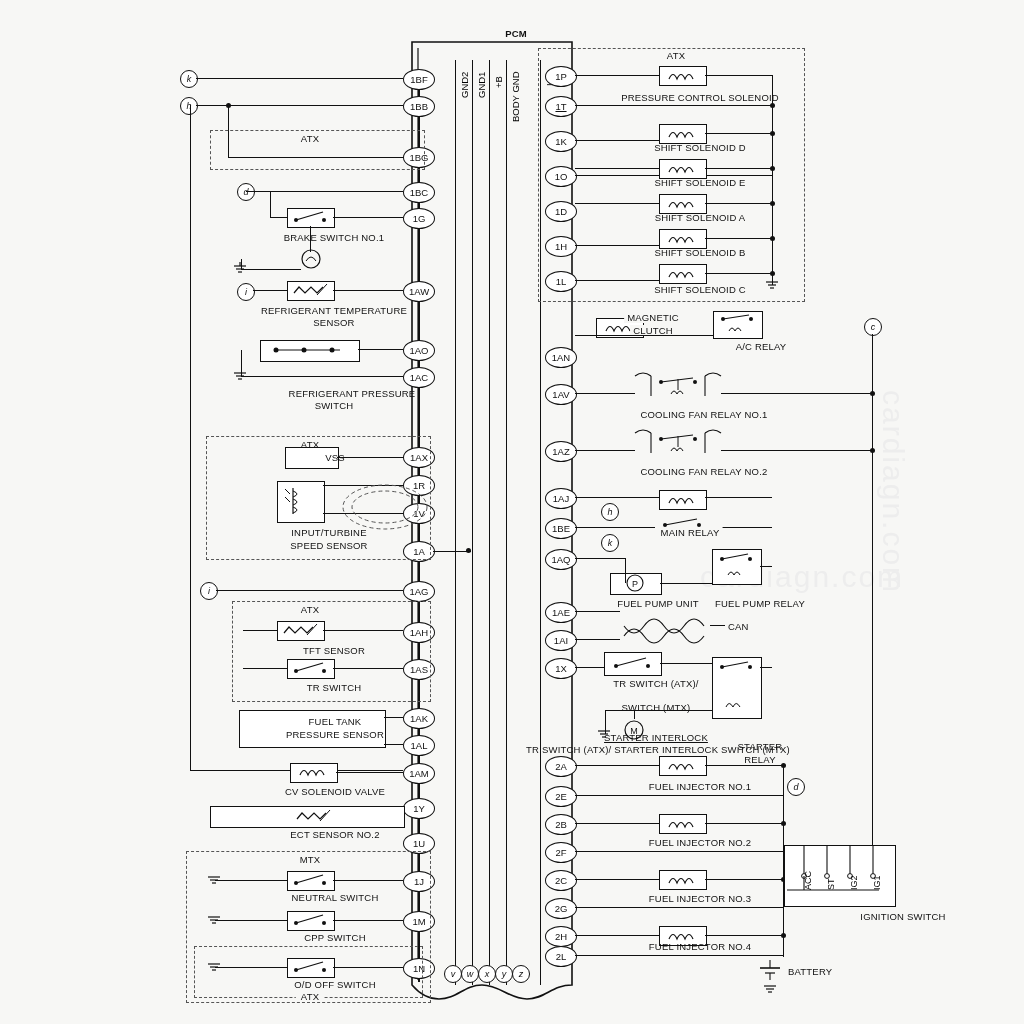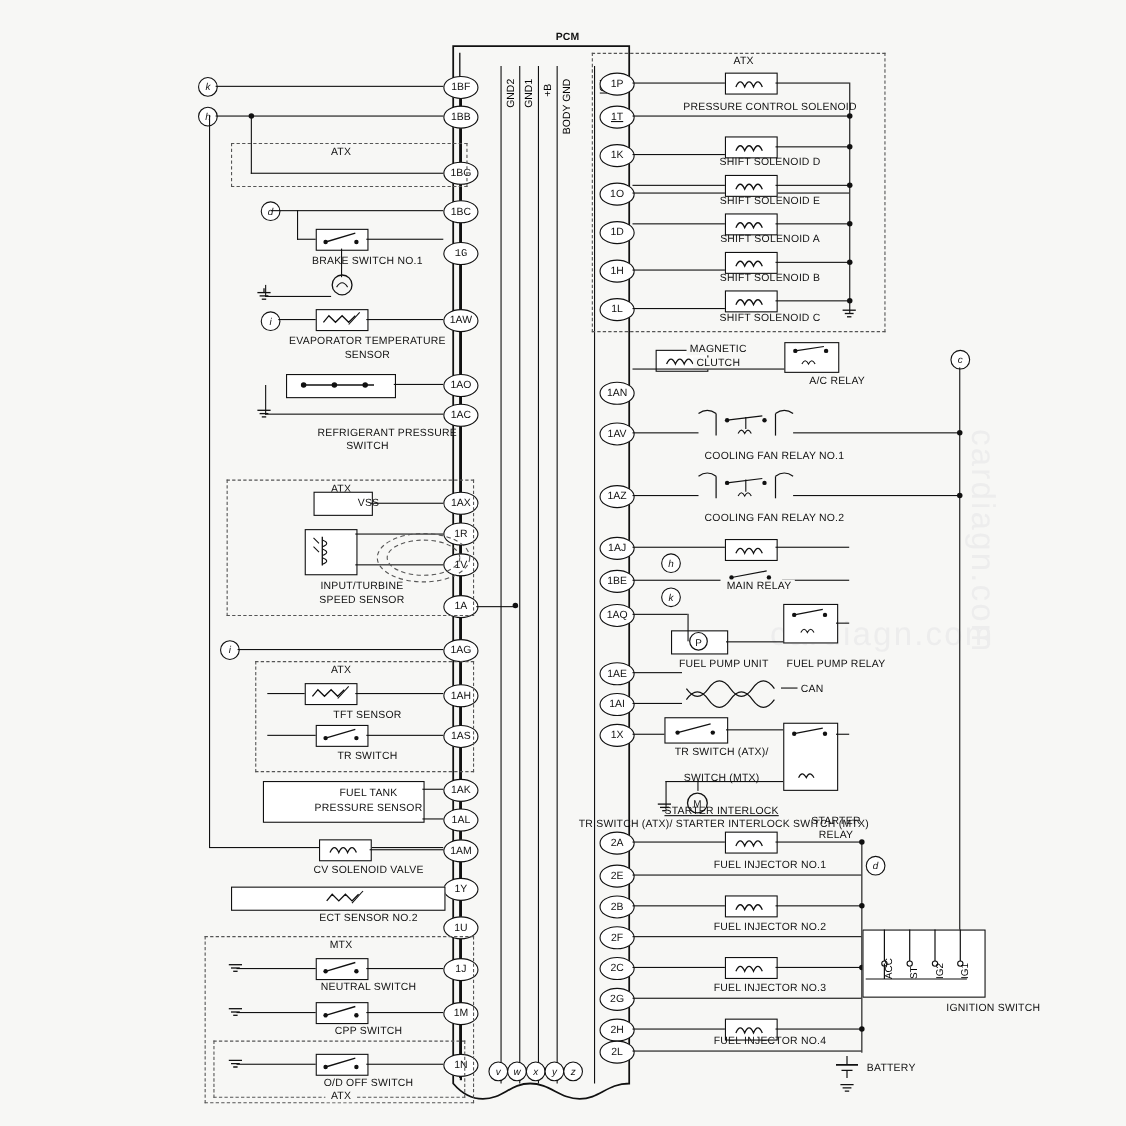--- a/index.html
+++ b/index.html
@@ -54,21 +54,21 @@
   <div class="circ" style="left:478px;top:965px;">x</div>
   <div class="circ" style="left:495px;top:965px;">y</div>
   <div class="circ" style="left:512px;top:965px;">z</div>
 
   <div class="wire wv" style="left:418px;top:70px;height:912px;width:2px;"></div>
 
   <div class="pin" style="left:403px;top:69px;">1BF</div>
   <div class="pin" style="left:403px;top:96px;">1BB</div>
   <div class="pin" style="left:403px;top:147px;">1BG</div>
   <div class="pin" style="left:403px;top:182px;">1BC</div>
-  <div class="pin" style="left:403px;top:220px;font-family:Liberation Mono, monospace;">1G</div>
+  <div class="pin" style="left:403px;top:208px;">1G</div>
   <div class="pin" style="left:403px;top:281px;">1AW</div>
   <div class="pin" style="left:403px;top:340px;">1AO</div>
   <div class="pin" style="left:403px;top:367px;">1AC</div>
   <div class="pin" style="left:403px;top:447px;">1AX</div>
   <div class="pin" style="left:403px;top:475px;">1R</div>
   <div class="pin" style="left:403px;top:503px;">1V</div>
   <div class="pin" style="left:403px;top:541px;">1A</div>
   <div class="pin" style="left:403px;top:581px;">1AG</div>
   <div class="pin" style="left:403px;top:622px;">1AH</div>
   <div class="pin" style="left:403px;top:659px;">1AS</div>
@@ -123,21 +123,21 @@
     <line x1="10" y1="2" x2="10" y2="-2" stroke="#111" stroke-width="1.2"></line>
   </svg>
 
   <div class="box" style="left:287px;top:281px;width:46px;height:18px;"></div>
   <svg style="left:287px;top:281px;width:46px;height:18px;">
     <polyline points="7,12 12,6 18,12 24,6 30,12 36,6" fill="none" stroke="#111" stroke-width="1.2"></polyline>
     <line x1="30" y1="14" x2="40" y2="3" stroke="#111" stroke-width="1"></line>
   </svg>
   <div class="wire wh" style="left:253px;top:290px;width:34px;"></div>
   <div class="wire wh" style="left:333px;top:290px;width:70px;"></div>
-  <div class="lbl c" style="left:310px;top:305px;">EVAPORATOR TEMPERATURE</div>
+  <div class="lbl c" style="left:310px;top:305px;">REFRIGERANT TEMPERATURE</div>
   <div class="lbl c" style="left:310px;top:317px;">SENSOR</div>
 
   <div class="box" style="left:260px;top:340px;width:98px;height:20px;"></div>
   <svg style="left:260px;top:340px;width:98px;height:20px;">
     <circle cx="16" cy="10" r="2.5" fill="#111"></circle>
       <circle cx="44" cy="10" r="2.5" fill="#111"></circle>
       <circle cx="72" cy="10" r="2.5" fill="#111"></circle>
     <line x1="16" y1="10" x2="80" y2="10" stroke="#111" stroke-width="1.2"></line>
   </svg>
   <div class="wire wh" style="left:358px;top:349px;width:45px;"></div>

